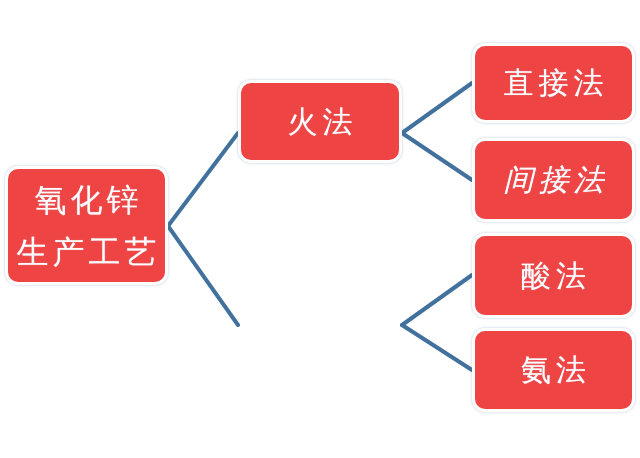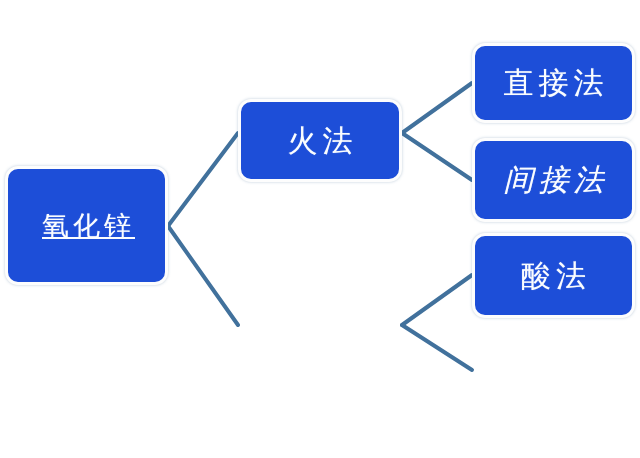--- a/index.html
+++ b/index.html
@@ -18,48 +18,47 @@
   .connectors {
     position: absolute;
     left: 0;
     top: 0;
     width: 640px;
     height: 458px;
   }
   .node {
     position: absolute;
     box-sizing: border-box;
-    background: #1d4ed8;
+    background: #ef4444;
     border: 3px solid #fdfdfd;
     border-radius: 13px;
     box-shadow: 0 0 3px rgba(70,110,150,0.35);
     color: #fbfdff;
     display: flex;
     flex-direction: column;
     align-items: center;
     justify-content: center;
     text-align: center;
     text-shadow: 0 0 1px rgba(220,235,250,0.6);
   }
   .node .label {
     font-size: 30px;
     letter-spacing: 5px;
     margin-left: 5px; 
     white-space: nowrap;
     line-height: 1;
   }
   .node.root .label {
-    font-size: 27px;
+    font-size: 32px;
     letter-spacing: 4px;
     margin-left: 4px;
     line-height: 52px;
-    text-decoration: underline;
   }
   .node.root  { left: 5px;   top: 166px; width: 163px; height: 119px; }
-  .node.fire  { left: 238px; top: 99px;  width: 164px; height: 83px;  }
+  .node.fire  { left: 238px; top: 80px;  width: 164px; height: 83px;  }
   .node.wet   { left: 238px; top: 283px; width: 164px; height: 84px;  }
   .node.leaf-direct   { left: 472px; top: 43px;  width: 163px; height: 80px; }
   .node.leaf-indirect { left: 472px; top: 138px; width: 163px; height: 84px; font-style: italic; }
   .node.leaf-acid     { left: 472px; top: 233px; width: 163px; height: 85px; }
   .node.leaf-ammonia  { left: 472px; top: 328px; width: 163px; height: 84px; }
 </style>
 </head>
 <body>
 
 <div class="canvas">
@@ -70,33 +69,37 @@
       <line x1="168" y1="226" x2="238" y2="325"></line>
       <line x1="402" y1="133" x2="472" y2="83"></line>
       <line x1="402" y1="133" x2="472" y2="180"></line>
       <line x1="402" y1="325" x2="472" y2="275"></line>
       <line x1="402" y1="325" x2="472" y2="370"></line>
     </g>
   </svg>
 
   <div class="node root">
     <div class="label">氧化锌</div>
+    <div class="label">生产工艺</div>
   </div>
 
   <div class="node fire">
     <div class="label">火法</div>
   </div>
 
 
   <div class="node leaf-direct">
     <div class="label">直接法</div>
   </div>
 
   <div class="node leaf-indirect">
     <div class="label">间接法</div>
   </div>
 
   <div class="node leaf-acid">
     <div class="label">酸法</div>
   </div>
 
+  <div class="node leaf-ammonia">
+    <div class="label">氨法</div>
+  </div>
 
 </div>
 
 </body></html>

